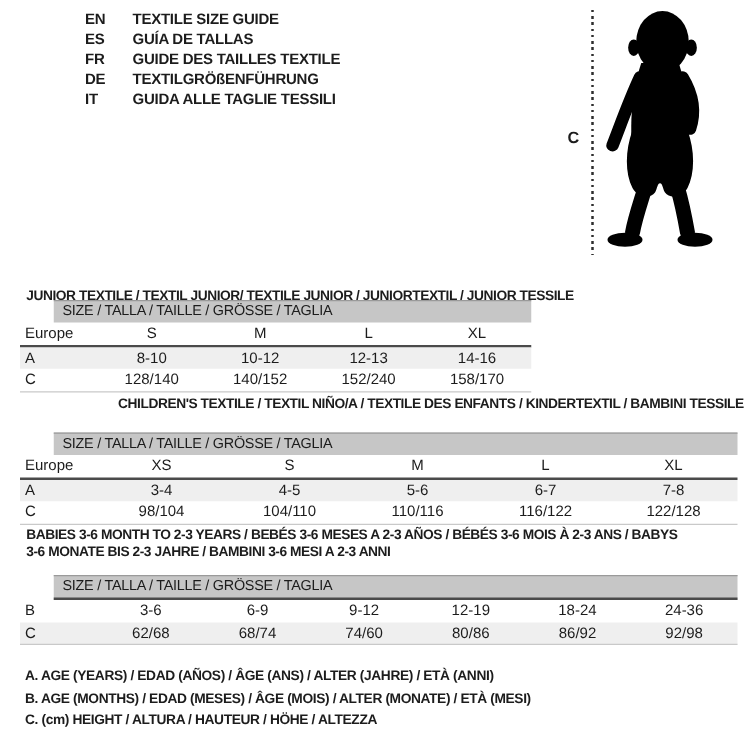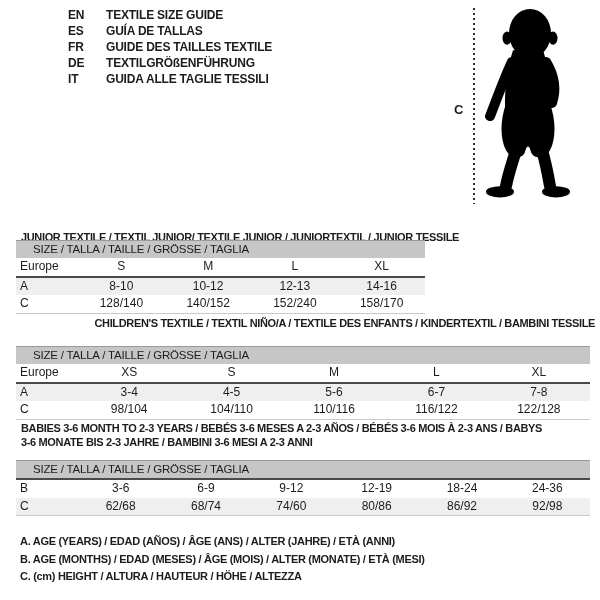--- a/index.html
+++ b/index.html
@@ -28,21 +28,21 @@
   .t1-title { top:316px; left:21px; width:574px;text-align:right; }
   .t2-title { top:421px; left:21px; width:525px; }
 
   .size-table { position:absolute; left:16px; font-size:12px; }
   .t0 { top:240px; width:409px; }
   .t1 { top:346px; width:574px; }
   .t2 { top:460px; width:574px; }
 
   .thead {
     background:#c6c6c6; border-top:1px solid #9a9a9a;
-    height:17px; line-height:17px; padding-left:17px; font-size:11.5px; letter-spacing:-0.2px;
+    height:17px; line-height:17px; padding-left:7px; font-size:11.5px; letter-spacing:-0.2px;margin-left:27px;
   }
   .trow { display:flex; height:17.5px; line-height:17.5px; }
   .trow.shaded { background:#efefef; }
   .rule-dark { border-bottom:2px solid #4a4a4a; }
   .size-table > :last-child { border-bottom:1px solid #c9c9c9; }
   .tlabel { flex:0 0 58px; padding-left:4px; }
   .tcell { flex:1; text-align:center; }
 
   
   .legend { position:absolute; top:533px; left:20px; }

